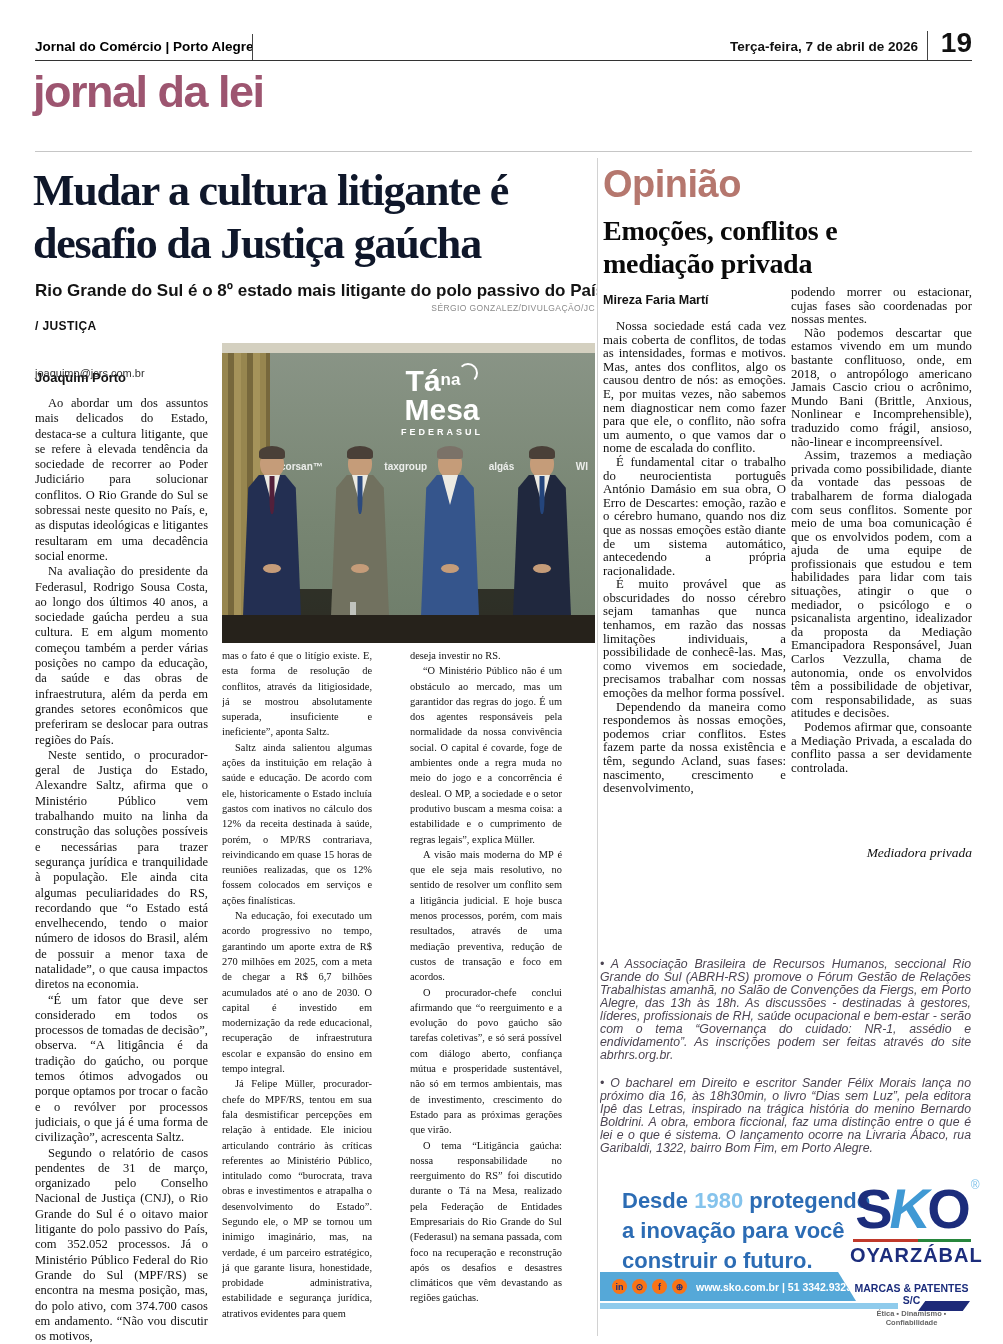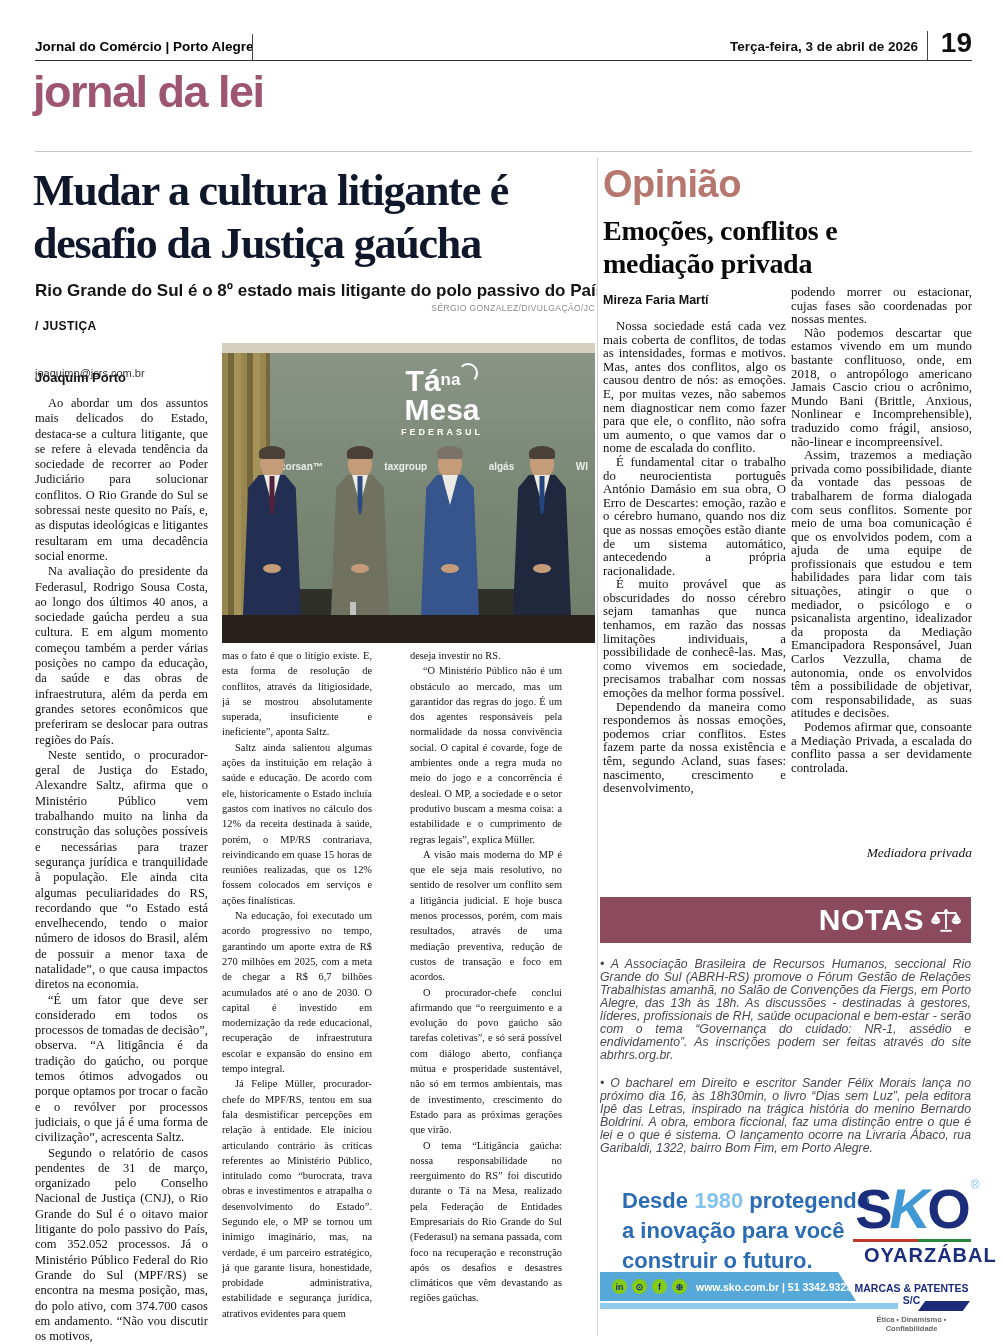--- a/index.html
+++ b/index.html
@@ -88,45 +88,45 @@
   .notes p{margin:0 0 15px 0;text-align:justify;hyphens:auto;-webkit-hyphens:auto;}
 
   
   .ad{left:600px;top:1180px;width:373px;height:158px;background:#fff;}
   .ad-line{position:absolute;left:22px;font:700 22px "Liberation Sans",sans-serif;color:#2c6cb4;}
   .ad-l1{top:8px;} .ad-l2{top:38px;} .ad-l3{top:68px;}
   .ad-year{color:#85c3ec;}
   .ad-banner{position:absolute;left:0;top:92px;width:256px;height:29px;background:#55a8d8;
              clip-path:polygon(0 0,93% 0,100% 100%,0 100%);display:flex;align-items:center;
              gap:5px;padding-left:12px;box-sizing:border-box;}
-  .soc{width:15px;height:15px;border-radius:50%;background:#84cc16;color:#1c2d7c;display:flex;
+  .soc{width:15px;height:15px;border-radius:50%;background:#f97316;color:#1c2d7c;display:flex;
        align-items:center;justify-content:center;font:700 9px "Liberation Sans",sans-serif;flex:0 0 auto;}
   .ad-url{font:700 10.5px "Liberation Sans",sans-serif;color:#fff;margin-left:4px;white-space:nowrap;}
   .ad-strip{position:absolute;left:0;top:123px;width:298px;height:6px;background:#8fcbec;}
   .ad-navy{position:absolute;left:318px;top:121px;width:52px;height:10px;background:#1e2a78;
            clip-path:polygon(14% 0,100% 0,86% 100%,0 100%);}
   .sko{position:absolute;left:250px;top:0;width:123px;text-align:center;font-family:"Liberation Sans",sans-serif;}
   .sko-word{position:relative;display:inline-block;font:700 56px/58px "Liberation Sans",sans-serif;
             letter-spacing:-3px;color:#1c2d7c;}
   .sko-k{color:#4099d4;display:inline-block;transform:skewX(-10deg);}
   .sko-r{position:absolute;top:-2px;right:-12px;font:400 12px "Liberation Sans",sans-serif;
          color:#7cc0ea;letter-spacing:0;}
   .sko-bar{width:118px;height:3px;margin:1px auto 2px auto;
            background:linear-gradient(to right,#c0392b 0 55%,#27863c 55% 100%);}
-  .sko-name{font:600 20px "Liberation Sans",sans-serif;color:#1c2d7c;letter-spacing:1px;margin-left:14px;}
+  .sko-name{font:600 20px "Liberation Sans",sans-serif;color:#1c2d7c;letter-spacing:1px;}
   .sko-sub{font:700 10.5px "Liberation Sans",sans-serif;color:#1c2d7c;margin-top:15px;}
-  .sko-tag{font:700 7.5px "Liberation Sans",sans-serif;color:#666;margin-top:9px;}
+  .sko-tag{font:700 7.5px "Liberation Sans",sans-serif;color:#666;margin-top:3px;}
 </style>
 </head>
 <body>
 
 <div class="page">
 
   <div class="abs mh-title">Jornal do Comércio | Porto Alegre</div>
-  <div class="abs mh-date">Terça-feira, 3 de abril de 2026</div>
+  <div class="abs mh-date">Terça-feira, 7 de abril de 2026</div>
   <div class="abs mh-num">19</div>
   <div class="abs mh-v1"></div>
   <div class="abs mh-v2"></div>
   <div class="abs mh-rule"></div>
   <div class="abs section-logo">jornal da lei</div>
   <div class="abs thin-rule"></div>
 
   <h1 class="abs headline" style="margin:0;">
     <span>Mudar a cultura litigante é</span><br>
     <span>desafio da Justiça gaúcha</span>
@@ -225,39 +225,20 @@
     <p>Dependendo da maneira como respondemos às nossas emoções, podemos criar conflitos. Estes fazem parte da nossa existência e têm, segundo Acland, suas fases: nascimento, crescimento e desenvolvimento,</p>
   </div>
   <div class="abs bodycol op-colB">
     <p class="cont">podendo morrer ou estacionar, cujas fases são coordenadas por nossas mentes.</p>
     <p>Não podemos descartar que estamos vivendo em um mundo bastante conflituoso, onde, em 2018, o antropólogo americano Jamais Cascio criou o acrônimo, Mundo Bani (Brittle, Anxious, Nonlinear e Incomprehensible), traduzido como frágil, ansioso, não-linear e incompreensível.</p>
     <p>Assim, trazemos a mediação privada como possibilidade, diante da vontade das pessoas de trabalharem de forma dialogada com seus conflitos. Somente por meio de uma boa comunicação é que os envolvidos podem, com a ajuda de uma equipe de profissionais que estudou e tem habilidades para lidar com tais situações, atingir o que o mediador, o psicólogo e o psicanalista argentino, idealizador da proposta da Mediação Emancipadora Responsável, Juan Carlos Vezzulla, chama de autonomia, onde os envolvidos têm a possibilidade de objetivar, com responsabilidade, as suas atitudes e decisões.</p>
     <p>Podemos afirmar que, consoante a Mediação Privada, a escalada do conflito passa a ser devidamente controlada.</p>
   </div>
   <div class="abs op-sign">Mediadora privada</div>
 
-  <div class="abs notas-bar">
-    <span class="notas-title">NOTAS</span>
-    <span style="display:flex;">
-      <svg width="30" height="27" viewBox="0 0 32 28">
-        <g stroke="#fff" stroke-width="2" fill="none">
-          <line x1="16" y1="2" x2="16" y2="23"></line>
-          <line x1="5" y1="6" x2="27" y2="6"></line>
-          <line x1="10" y1="25" x2="22" y2="25"></line>
-        </g>
-        <g fill="#fff">
-          <path d="M5 6 L0 14 L10 14 Z"></path>
-          <path d="M0 14 A5 4 0 0 0 10 14 Z"></path>
-          <path d="M27 6 L22 14 L32 14 Z"></path>
-          <path d="M22 14 A5 4 0 0 0 32 14 Z"></path>
-          <circle cx="16" cy="4" r="2"></circle>
-        </g>
-      </svg>
-    </span>
-  </div>
   <div class="abs notes">
     <p>• A Associação Brasileira de Recursos Humanos, seccional Rio Grande do Sul (ABRH-RS) promove o Fórum Gestão de Relações Trabalhistas amanhã, no Salão de Convenções da Fiergs, em Porto Alegre, das 13h às 18h. As discussões - destinadas à gestores, líderes, profissionais de RH, saúde ocupacional e bem-estar - serão com o tema “Governança do cuidado: NR-1, assédio e endividamento”. As inscrições podem ser feitas através do site abrhrs.org.br.</p>
     <p>• O bacharel em Direito e escritor Sander Félix Morais lança no próximo dia 16, às 18h30min, o livro “Dias sem Luz”, pela editora Ipê das Letras, inspirado na trágica história do menino Bernardo Boldrini. A obra, embora ficcional, faz uma distinção entre o que é lei e o que é sistema. O lançamento ocorre na Livraria Ábaco, rua Garibaldi, 1322, bairro Bom Fim, em Porto Alegre.</p>
   </div>
 
   <div class="abs ad">
     <div class="ad-line ad-l1">
       <span>Desde</span>
       <span class="ad-year">1980</span>
       <span>protegendo</span>

